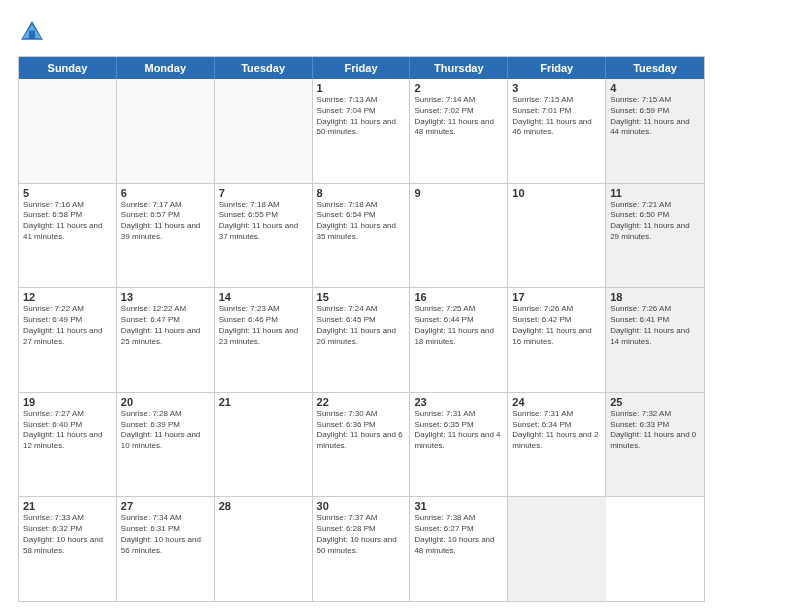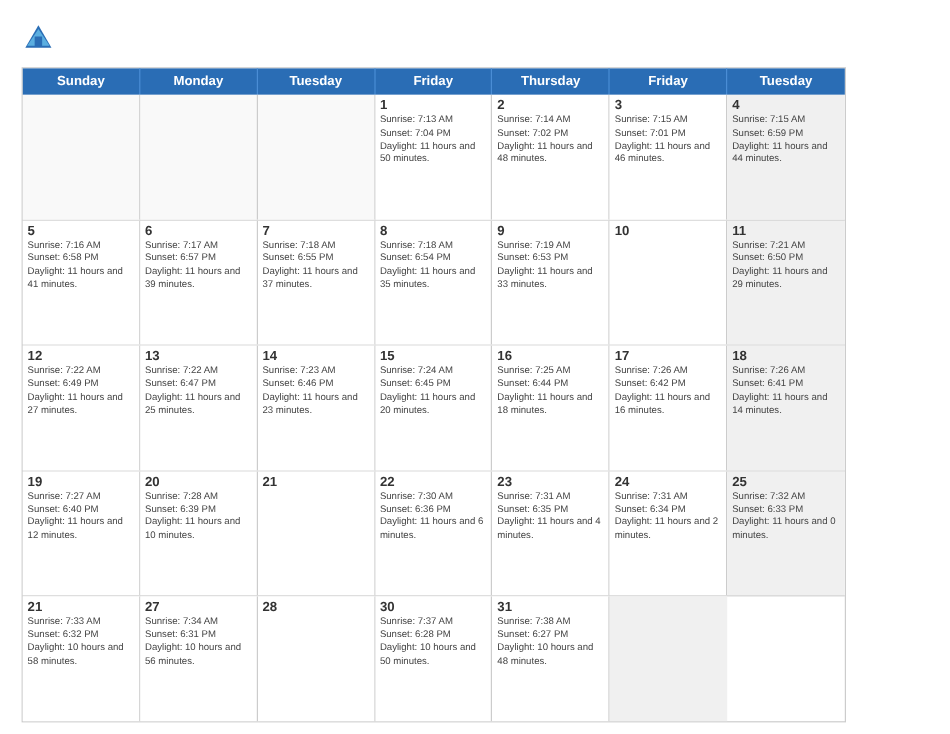--- a/index.html
+++ b/index.html
@@ -199,24 +199,20 @@
           </div>
           <div class="day-cell">
             <span class="day-num">8</span>
             <div class="day-info">Sunrise: 7:18 AM
 Sunset: 6:54 PM
 Daylight: 11 hours
 and 35 minutes.</div>
           </div>
           <div class="day-cell">
             <span class="day-num">9</span>
-            <div class="day-info">Sunrise: 7:19 AM
-Sunset: 6:53 PM
-Daylight: 11 hours
-and 33 minutes.</div>
           </div>
           <div class="day-cell">
             <span class="day-num">10</span>
           </div>
           <div class="day-cell shaded">
             <span class="day-num">11</span>
             <div class="day-info">Sunrise: 7:21 AM
 Sunset: 6:50 PM
 Daylight: 11 hours
 and 29 minutes.</div>
@@ -225,21 +221,21 @@
         <div class="week-row">
           <div class="day-cell">
             <span class="day-num">12</span>
             <div class="day-info">Sunrise: 7:22 AM
 Sunset: 6:49 PM
 Daylight: 11 hours
 and 27 minutes.</div>
           </div>
           <div class="day-cell">
             <span class="day-num">13</span>
-            <div class="day-info">Sunrise: 7:22 AM
+            <div class="day-info">Sunrise: 12:22 AM
 Sunset: 6:47 PM
 Daylight: 11 hours
 and 25 minutes.</div>
           </div>
           <div class="day-cell">
             <span class="day-num">14</span>
             <div class="day-info">Sunrise: 7:23 AM
 Sunset: 6:46 PM
 Daylight: 11 hours
 and 23 minutes.</div>

